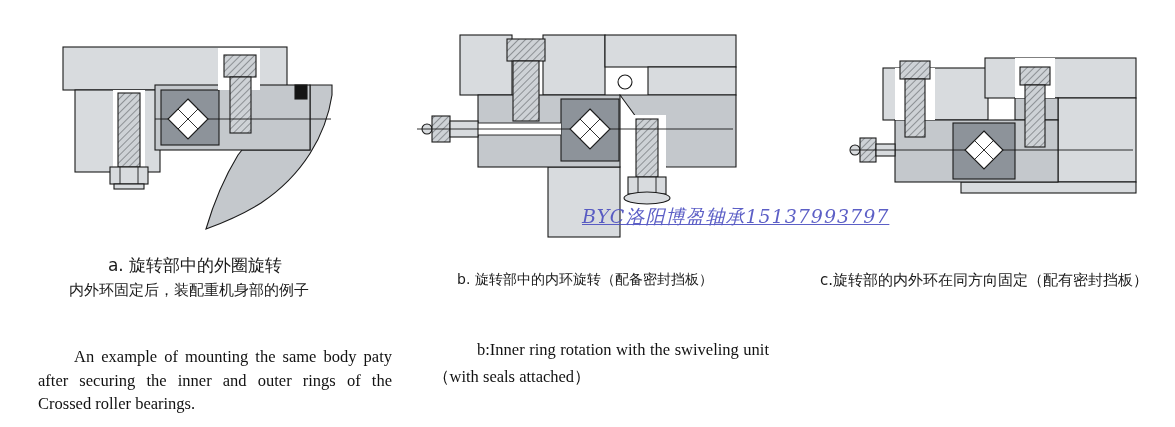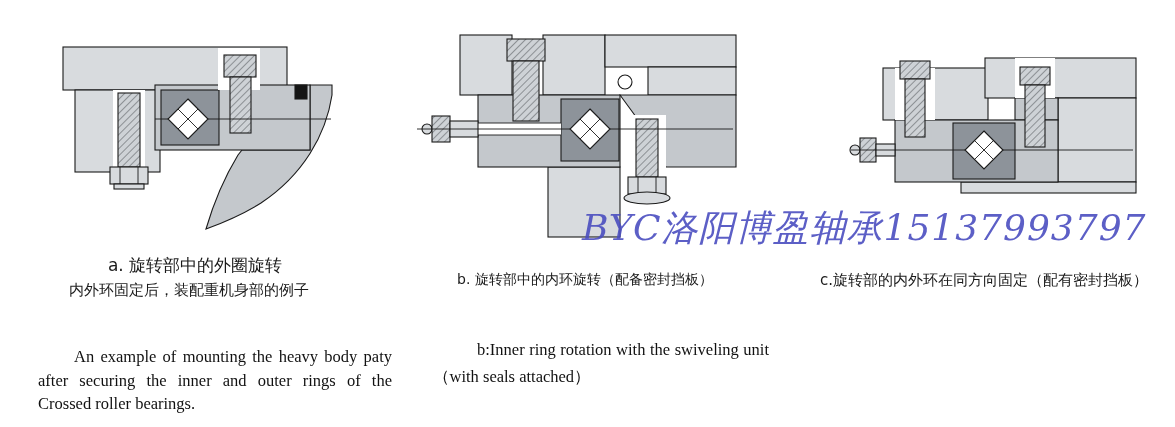--- a/index.html
+++ b/index.html
@@ -16,22 +16,22 @@
   .caption-zh{position:absolute;text-align:center;color:#1a1a1a;font-family:"DejaVu Sans",sans-serif;}
   .cap-a-zh1{left:40px;top:254px;width:310px;font-size:17px;}
   .cap-a-zh2{left:28px;top:281px;width:322px;font-size:15px;}
   .cap-b-zh1{left:415px;top:271px;width:340px;font-size:14px;}
   .cap-c-zh1{left:798px;top:271px;width:372px;font-size:15px;text-align:center;}
   .caption-en{position:absolute;color:#111;font-family:"Liberation Serif",serif;font-size:16.5px;}
   .cap-a-en1{left:40px;top:320px;width:352px;padding-left:16px;}
   .cap-a-enp{left:38px;top:345px;width:354px;text-align:justify;text-indent:36px;line-height:23.5px;}
   .cap-b-enp{left:402px;top:336px;width:336px;text-align:justify;text-indent:44px;line-height:27px;margin-left:31px;}
   .cap-c-enp{left:806px;top:329px;width:362px;text-align:justify;text-indent:28px;line-height:25px;}
-  .watermark{position:absolute;left:582px;top:204px;font-size:36px;font-style:italic;
-             font-family:"DejaVu Serif",serif;color:#4b4ec0;opacity:0.9;letter-spacing:1px;white-space:nowrap;}
+  .watermark{position:absolute;left:582px;top:204px;font-size:19px;font-style:italic;
+             font-family:"DejaVu Serif",serif;color:#4b4ec0;opacity:0.9;letter-spacing:1px;white-space:nowrap;text-decoration:underline;}
 </style>
 </head>
 <body>
 
 <div class="page">
 
   <svg class="diagram" style="left:55px;top:35px;width:285px;height:200px" viewBox="0 0 285 200">
     <defs>
       <pattern id="hatch-a" patternUnits="userSpaceOnUse" width="5" height="5" patternTransform="rotate(45)">
         <rect width="5" height="5" fill="#ced2d6"></rect>
@@ -159,21 +159,21 @@
     <line class="ln" x1="8" y1="97" x2="290" y2="97"></line>
     <g>
       <polygon class="o f-white" points="141,78 160,97 141,116 122,97"></polygon>
       <line class="ln" x1="131" y1="87" x2="151" y2="107"></line>
       <line class="ln" x1="131" y1="107" x2="151" y2="87"></line>
     </g>
   </svg>
 
   <div class="caption-zh cap-a-zh1">a. 旋转部中的外圈旋转</div>
   <div class="caption-zh cap-a-zh2">内外环固定后，装配重机身部的例子</div>
-  <div class="caption-en cap-a-enp">An example of mounting the heavy body paty after securing the inner and outer rings of the Crossed roller bearings.</div>
+  <div class="caption-en cap-a-enp">An example of mounting the same body paty after securing the inner and outer rings of the Crossed roller bearings.</div>
 
   <div class="caption-zh cap-b-zh1">b. 旋转部中的内环旋转（配备密封挡板）</div>
   <div class="caption-en cap-b-enp">b:Inner ring rotation with the swiveling unit（with seals attached）</div>
 
   <div class="caption-zh cap-c-zh1">c.旋转部的内外环在同方向固定（配有密封挡板）</div>
 
   <div class="watermark">BYC洛阳博盈轴承15137993797</div>
 
 </div>
 

